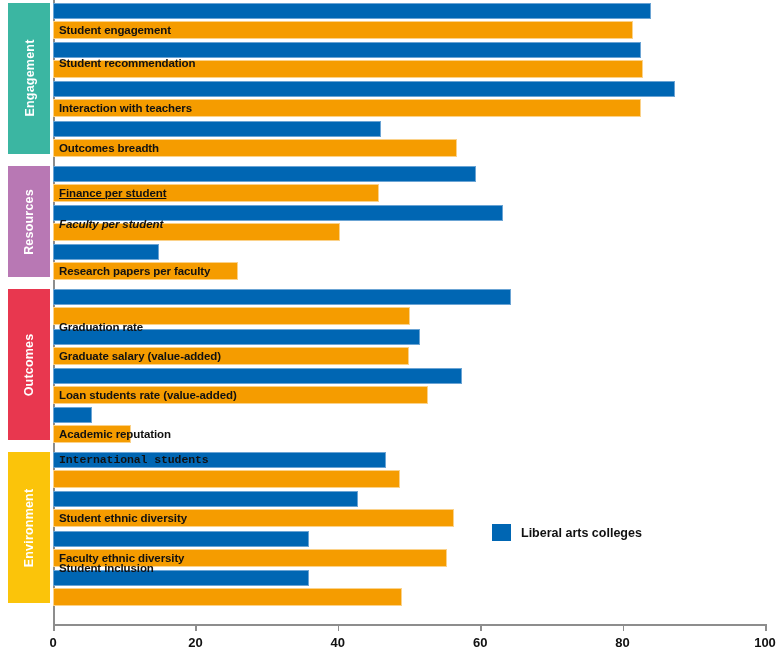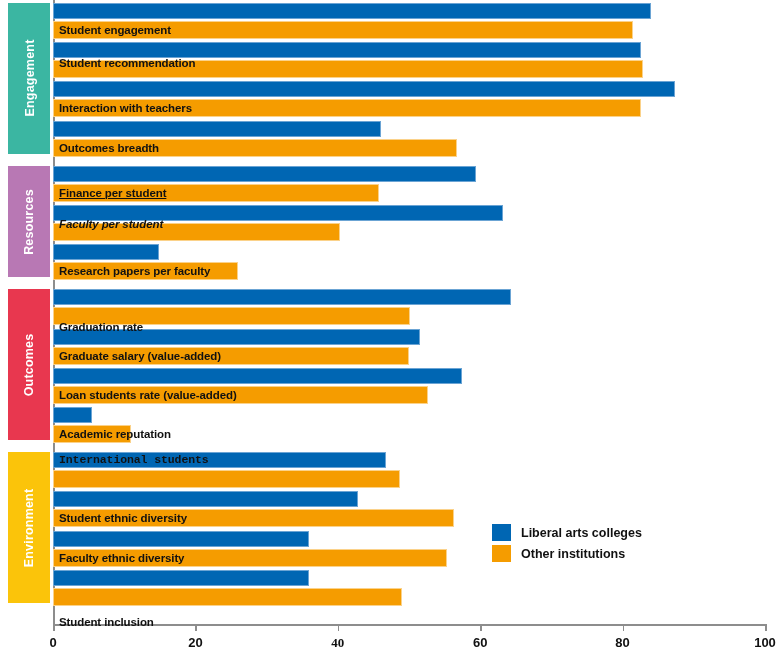--- a/index.html
+++ b/index.html
@@ -270,43 +270,39 @@
       <div class="bar-row" style="top: 548.6px; height: 18px; width: 393.736px;">
         <div class="bar orange" style="width: 100%;"></div>
       </div>
       <div class="bar-label" style="top: 557.6px;">Faculty ethnic diversity</div>
       <div class="bar-row" style="top: 569.8px; height: 16px; width: 255.608px;">
         <div class="bar blue" style="width: 100%;"></div>
       </div>
       <div class="bar-row" style="top: 587.8px; height: 18px; width: 348.88px;">
         <div class="bar orange" style="width: 100%;"></div>
       </div>
-      <div class="bar-label" style="top: 622px; text-align: right;">Student inclusion</div>
+      <div class="bar-label" style="top: 568px; text-align: right;">Student inclusion</div>
     </div>
 
   <div id="x-axis">
     <div id="x-axis-line"></div>
   <div class="x-tick" style="left: 0px;"></div>
       <div class="x-tick-label" style="left: 0px;">0</div>
       <div class="x-tick" style="left: 142.4px;"></div>
       <div class="x-tick-label" style="left: 142.4px;">20</div>
       <div class="x-tick" style="left: 284.8px;"></div>
-      <div class="x-tick-label" style="left: 284.8px; font-family: Liberation Serif, serif;">40</div>
+      <div class="x-tick-label" style="left: 284.8px;">40</div>
       <div class="x-tick" style="left: 427.2px;"></div>
       <div class="x-tick-label" style="left: 427.2px;">60</div>
       <div class="x-tick" style="left: 569.6px;"></div>
       <div class="x-tick-label" style="left: 569.6px;">80</div>
       <div class="x-tick" style="left: 712px;"></div>
       <div class="x-tick-label" style="left: 712px;">100</div>
     </div>
 
   <div id="legend">
       <div class="legend-item">
         <span class="legend-swatch" style="background: rgb(0, 102, 179);"></span>
         <span class="legend-text">Liberal arts colleges</span>
       </div>
-      <div class="legend-item">
-        <span class="legend-swatch" style="background: rgb(245, 156, 0);"></span>
-        <span class="legend-text">Other institutions</span>
-      </div>
     </div>
 
 </div>
 
 </body></html>

